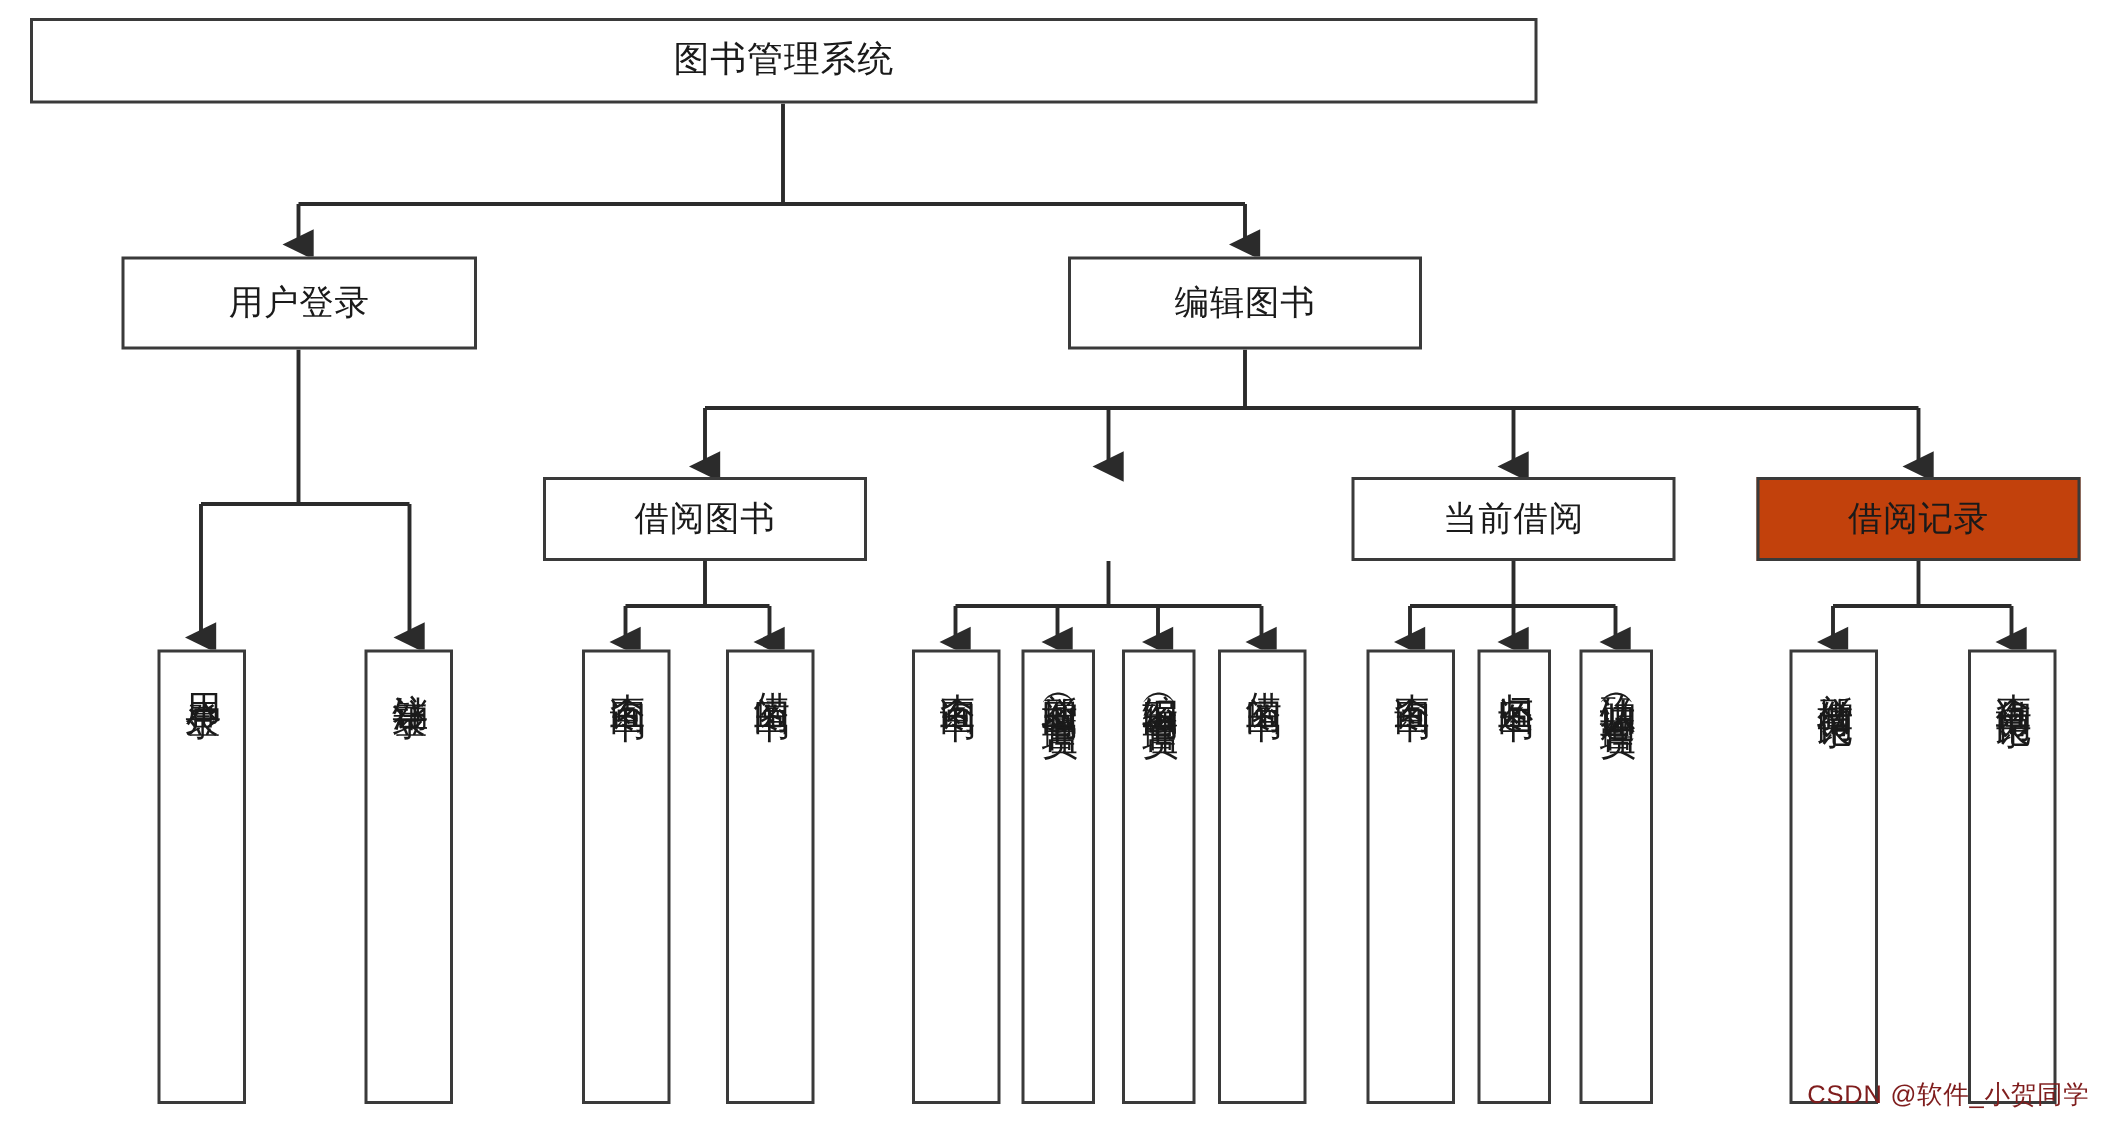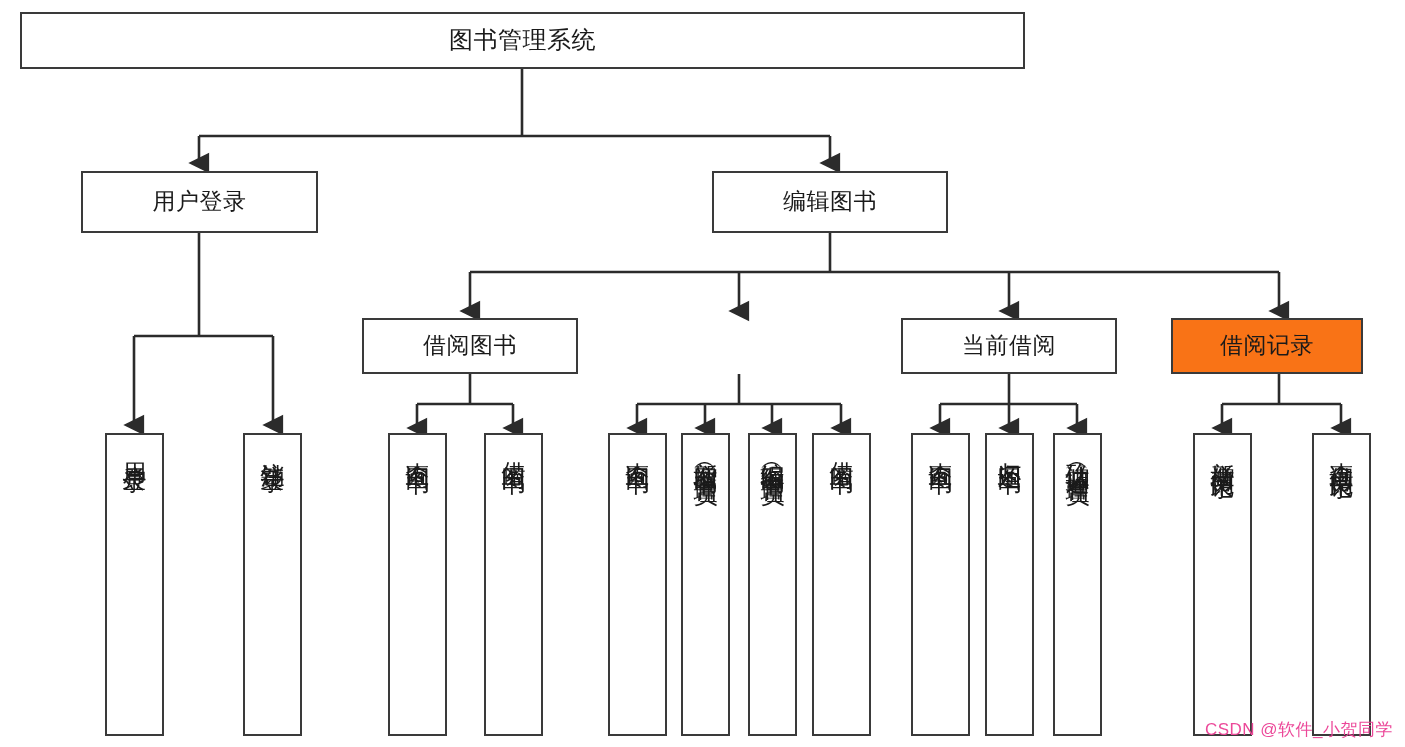--- a/index.html
+++ b/index.html
@@ -147,21 +147,21 @@
 
   <div class="node horiz" style="left: 362px; top: 318px; width: 216px; height: 56px; border-color: rgb(58, 58, 58); background: rgb(255, 255, 255); color: rgb(26, 26, 26);">
     <span class="node-label">借阅图书</span>
   </div>
 
 
   <div class="node horiz" style="left: 901px; top: 318px; width: 216px; height: 56px; border-color: rgb(58, 58, 58); background: rgb(255, 255, 255); color: rgb(26, 26, 26);">
     <span class="node-label">当前借阅</span>
   </div>
 
-  <div class="node horiz" style="left: 1171px; top: 318px; width: 192px; height: 56px; border-color: rgb(58, 58, 58); background: #f97316; color: rgb(26, 26, 26);">
+  <div class="node horiz" style="left: 1171px; top: 318px; width: 216px; height: 56px; border-color: rgb(58, 58, 58); background: #c2410c; color: rgb(26, 26, 26);">
     <span class="node-label">借阅记录</span>
   </div>
 
   <div class="node vert" style="left: 105px; top: 433px; width: 59px; height: 303px; border-color: rgb(58, 58, 58); background: rgb(255, 255, 255); color: rgb(26, 26, 26);">
     <span class="node-label">用户登录</span>
   </div>
 
   <div class="node vert" style="left: 243px; top: 433px; width: 59px; height: 303px; border-color: rgb(58, 58, 58); background: rgb(255, 255, 255); color: rgb(26, 26, 26);">
     <span class="node-label">注销登录</span>
   </div>
@@ -203,15 +203,15 @@
   </div>
 
   <div class="node vert" style="left: 1193px; top: 433px; width: 59px; height: 303px; border-color: rgb(58, 58, 58); background: rgb(255, 255, 255); color: rgb(26, 26, 26);">
     <span class="node-label">新增借阅记录</span>
   </div>
 
   <div class="node vert" style="left: 1312px; top: 433px; width: 59px; height: 303px; border-color: rgb(58, 58, 58); background: rgb(255, 255, 255); color: rgb(26, 26, 26);">
     <span class="node-label">查询借阅记录</span>
   </div>
 
-  <div id="watermark" style="color: #ec4899;">CSDN @软件_小贺同学</div>
+  <div id="watermark" style="color: #7f1d1d;">CSDN @软件_小贺同学</div>
 
 </div>
 
 </body></html>

